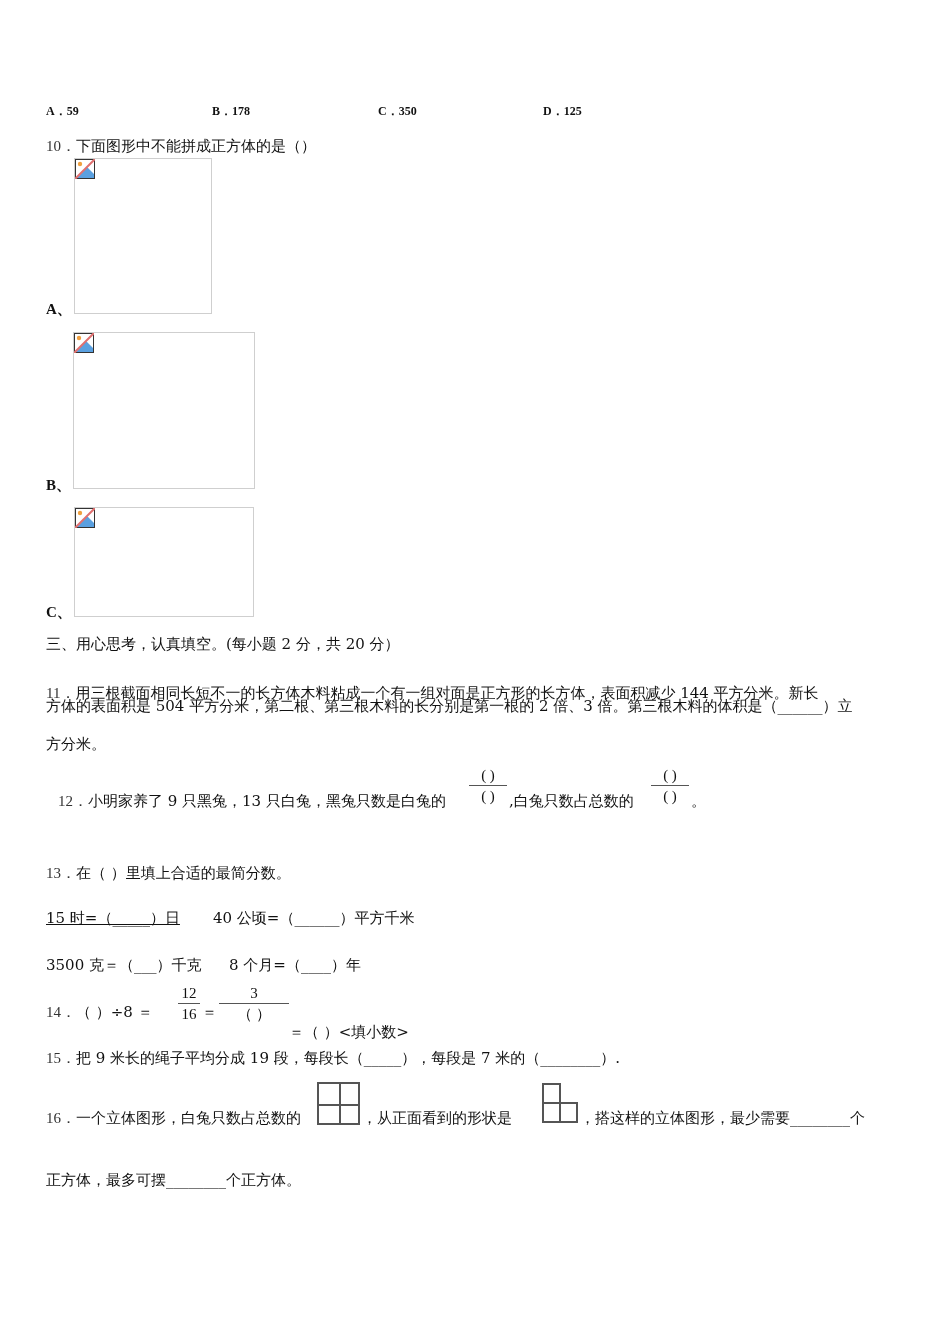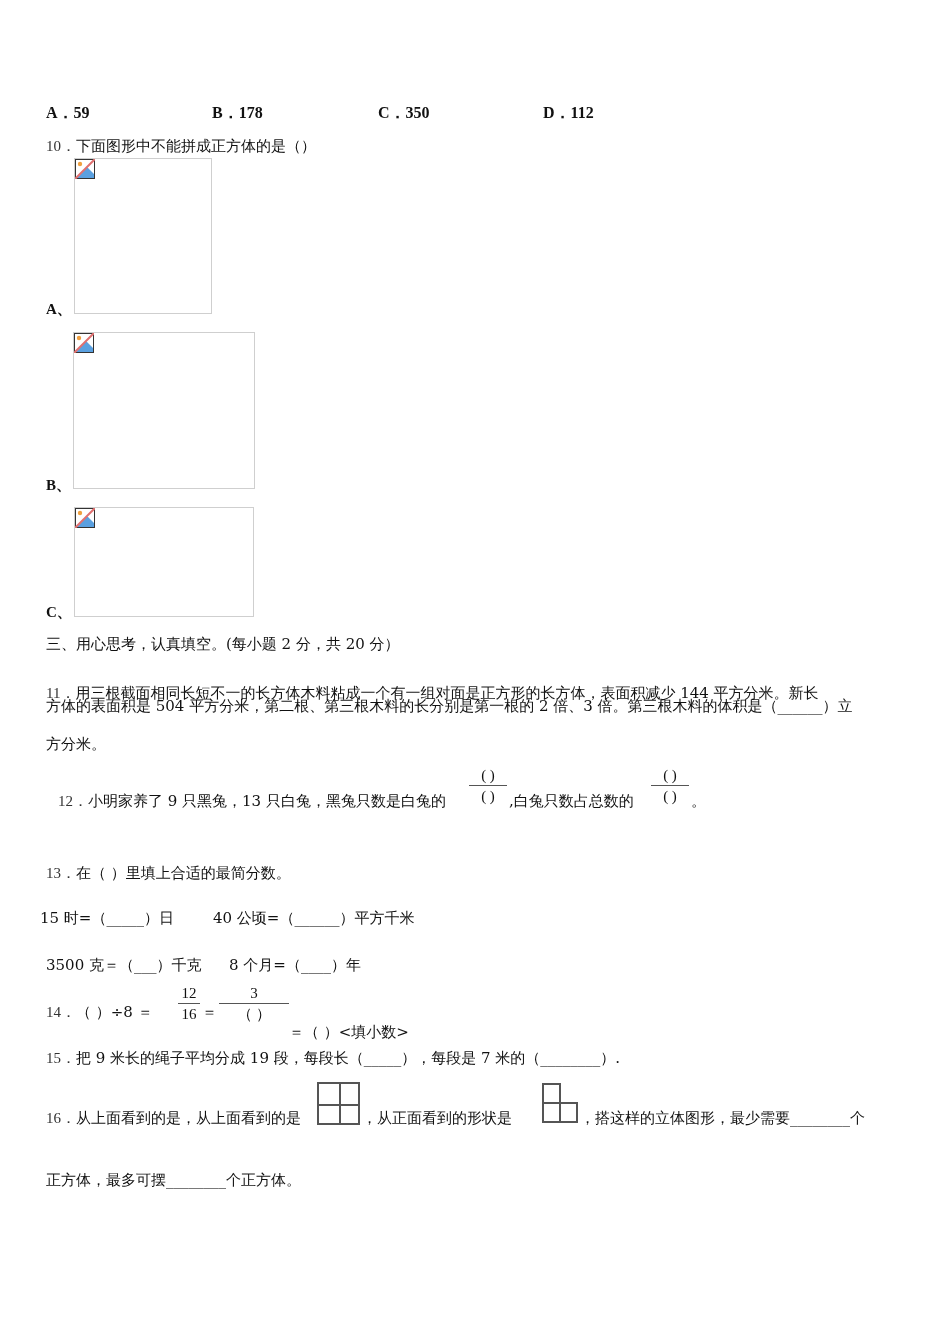--- a/index.html
+++ b/index.html
@@ -4,21 +4,21 @@
 <style>
   html, body { margin: 0; padding: 0; background: #ffffff; }
   body {
     width: 950px; height: 1344px; position: relative; overflow: hidden;
     font-family: "DejaVu Serif", "Liberation Serif", serif;
     color: #111;
     font-size: 15px;
   }
   .abs { position: absolute; white-space: nowrap; }
   .num { font-family: "Liberation Serif", serif; color: #333; font-weight: normal; }
-  .opt { font-family: "Liberation Serif", serif; font-weight: bold; font-size: 16px; }
+  .opt { font-family: "Liberation Serif", serif; font-weight: bold; font-size: 12px; }
   .ph {
     position: absolute; border: 1px solid #cfcfcf; background: #fff; box-sizing: border-box;
   }
   .broken {
     position: absolute; left: 0; top: 0; width: 20px; height: 20px;
   }
   .optlabel { font-family: "Liberation Serif", serif; font-weight: bold; font-size: 15px; }
   .frac {
     display: inline-block; position: absolute; text-align: center;
     font-family: "Liberation Serif", serif;
@@ -29,21 +29,21 @@
   .grid4 .v { position: absolute; left: 50%; top: 0; bottom: 0; border-left: 2px solid #555; }
   .grid4 .h { position: absolute; top: 50%; left: 0; right: 0; border-top: 2px solid #555; }
 </style>
 </head>
 <body>
 
 <div>
   <div class="abs opt" style="left:46px;top:103px;"><span>A．</span><span>59</span></div>
   <div class="abs opt" style="left:212px;top:103px;"><span>B．</span><span>178</span></div>
   <div class="abs opt" style="left:378px;top:103px;"><span>C．</span><span>350</span></div>
-  <div class="abs opt" style="left:543px;top:103px;"><span>D．</span><span>112</span></div>
+  <div class="abs opt" style="left:543px;top:103px;"><span>D．</span><span>125</span></div>
 </div>
 
 <div class="abs" style="left:46px;top:137px;">
   <span class="num">10．</span><span>下面图形中不能拼成正方体的是（）</span>
 </div>
 
 <div class="ph" style="left:74px;top:158px;width:138px;height:156px;">
   <svg class="broken" viewBox="0 0 20 20">
     <rect x="0.5" y="0.5" width="19" height="19" fill="#fff" stroke="#333"></rect>
     <circle cx="5" cy="5" r="2.2" fill="#f0a040"></circle>
@@ -93,21 +93,21 @@
 <div class="frac" style="left:651px;top:766px;width:38px;">
   <span class="top">(    )</span>
   <span class="bar"></span>
   <span class="bot">(    )</span>
 </div>
 <div class="abs" style="left:691px;top:792px;">。</div>
 
 <div class="abs" style="left:46px;top:864px;">
   <span class="num">13．</span><span>在（ ）里填上合适的最简分数。</span>
 </div>
-<div class="abs" style="left:40px;top:909px;">15 时=（_____）日</div>
+<div class="abs" style="left:46px;top:909px;text-decoration:underline;">15 时=（_____）日</div>
 <div class="abs" style="left:213px;top:909px;">40 公顷=（______）平方千米</div>
 <div class="abs" style="left:46px;top:956px;">3500 克＝（___）千克</div>
 <div class="abs" style="left:229px;top:956px;">8 个月=（____）年</div>
 
 <div class="abs" style="left:46px;top:1003px;">
   <span class="num">14．</span><span>（     ）÷8 ＝</span>
 </div>
 <div class="frac" style="left:178px;top:984px;width:22px;">
   <span class="top">12</span>
   <span class="bar"></span>
@@ -119,21 +119,21 @@
   <span class="bar"></span>
   <span class="bot">（        ）</span>
 </div>
 <div class="abs" style="left:289px;top:1003px;margin-top:20px;">＝（     ）&lt;填小数&gt;</div>
 
 <div class="abs" style="left:46px;top:1049px;">
   <span class="num">15．</span><span>把 9 米长的绳子平均分成 19 段，每段长（_____），每段是  7 米的（________）.</span>
 </div>
 
 <div class="abs" style="left:46px;top:1109px;">
-  <span class="num">16．</span><span>从上面看到的是，从上面看到的是</span>
+  <span class="num">16．</span><span>一个立体图形，白兔只数占总数的</span>
 </div>
 <div class="grid4" style="left:317px;top:1082px;width:43px;height:43px;">
   <span class="v"></span>
     <span class="h"></span>
 </div>
 <div class="abs" style="left:362px;top:1109px;">，从正面看到的形状是</div>
 <svg class="abs" style="left:541px;top:1082px;" width="38" height="43" viewBox="0 0 38 43">
   <rect x="2" y="2" width="17" height="19" fill="none" stroke="#555" stroke-width="2"></rect>
   <rect x="2" y="21" width="17" height="19" fill="none" stroke="#555" stroke-width="2"></rect>
   <rect x="19" y="21" width="17" height="19" fill="none" stroke="#555" stroke-width="2"></rect>

